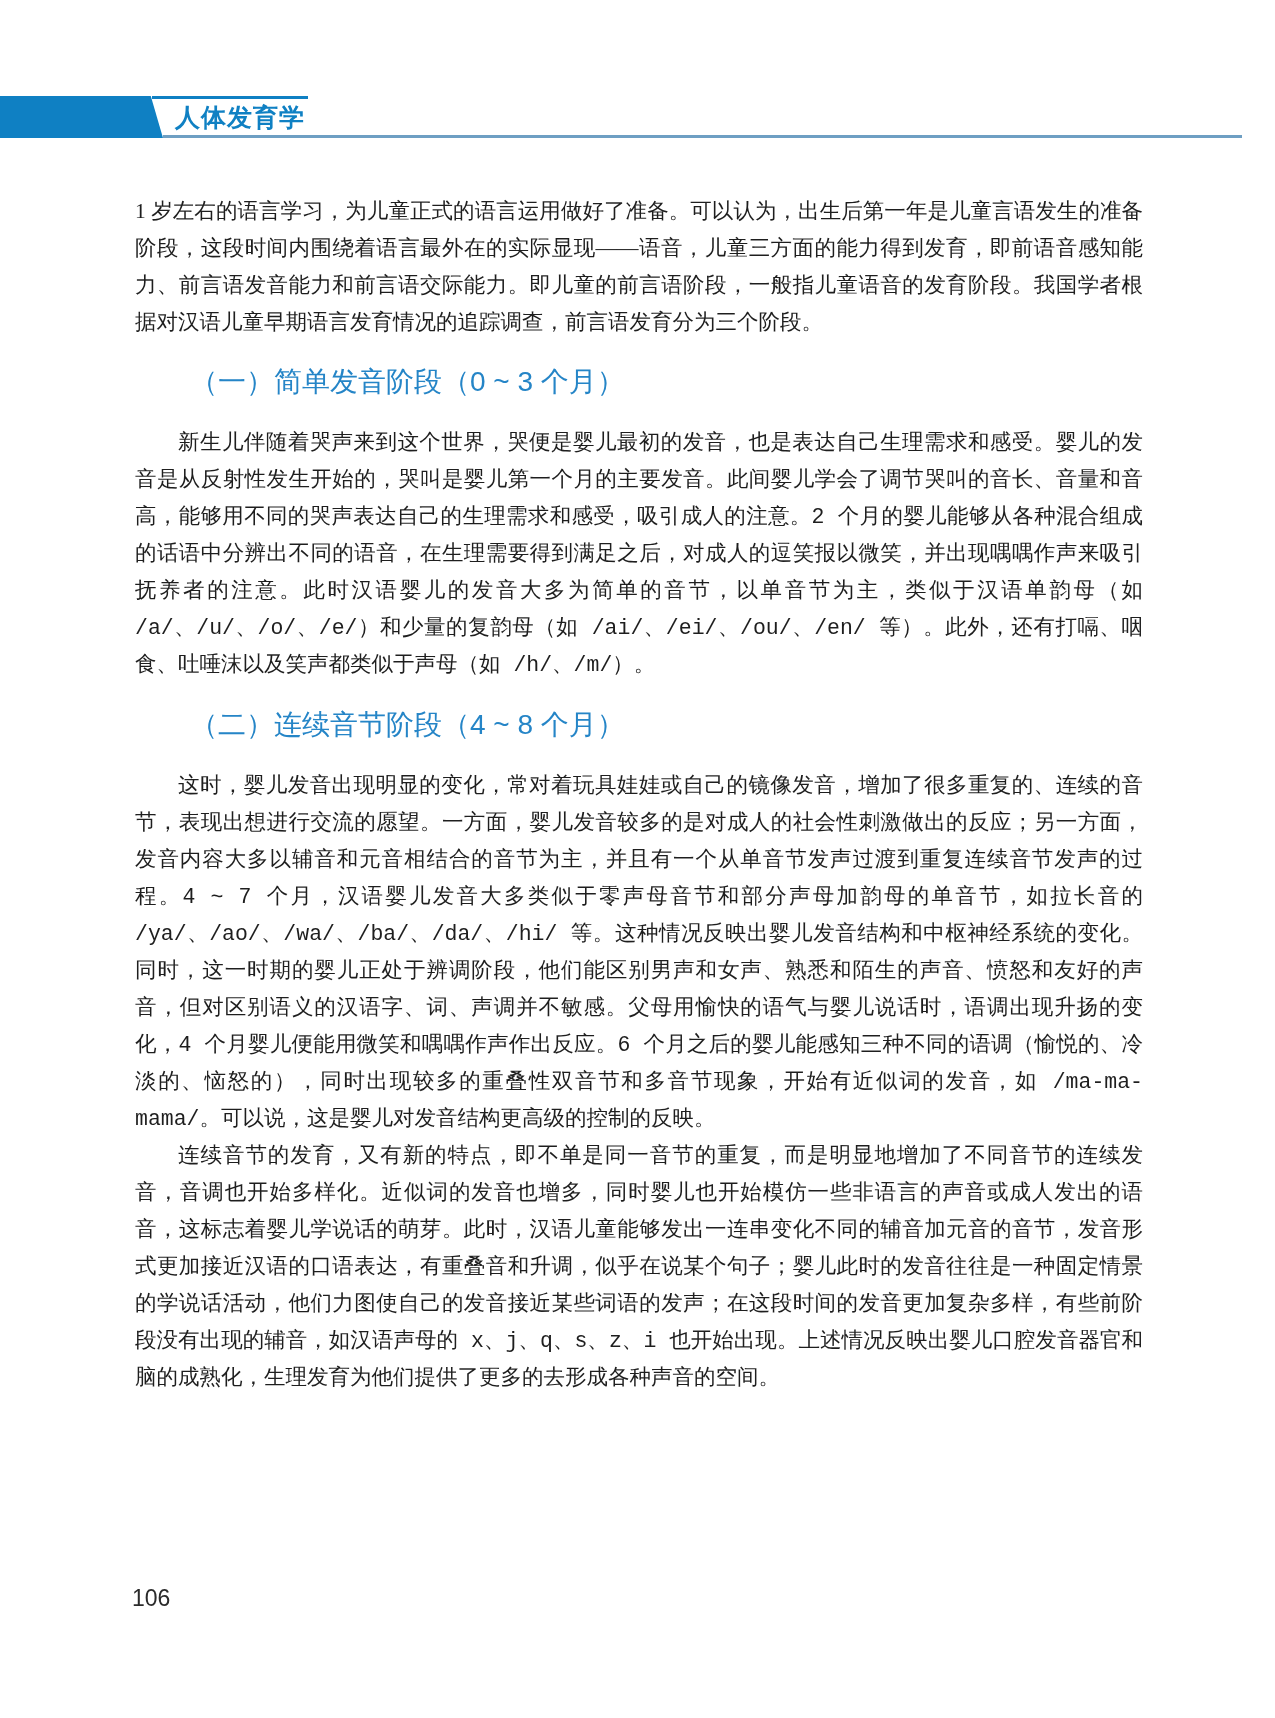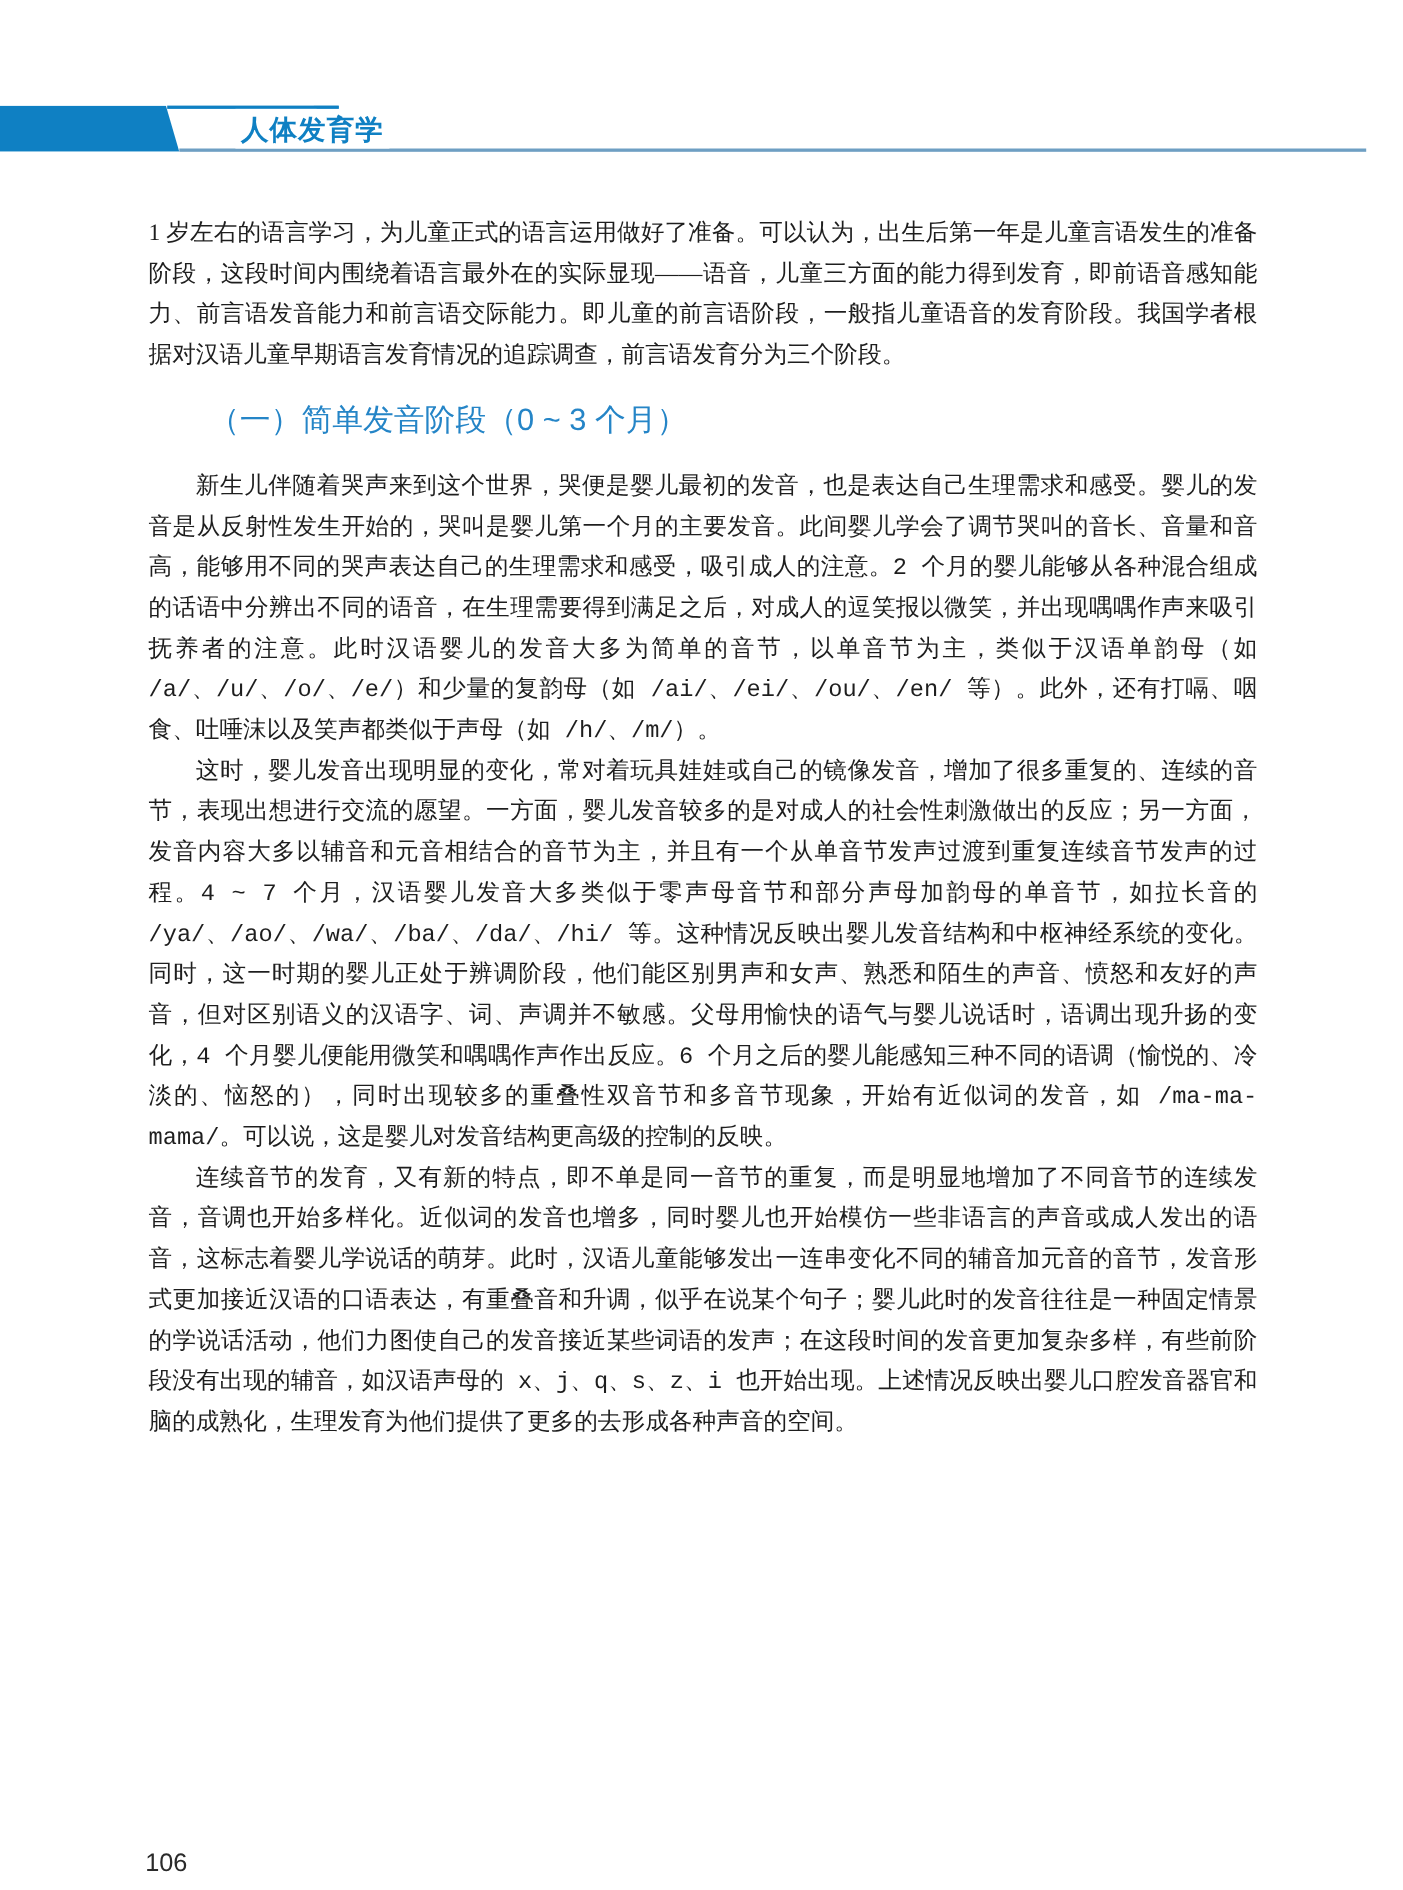--- a/index.html
+++ b/index.html
@@ -32,21 +32,20 @@
     clip-path:polygon(0 0,100% 0,100% 100%);
   }
   .hdr-rule{
     position:absolute;left:163px;top:135px;width:1079px;height:3px;
     background:var(--rule);
   }
   .hdr-tab{
     position:absolute;left:170px;top:99px;width:140px;height:36px;
     display:flex;align-items:center;justify-content:center;
     background:#ffffff;
-    margin-left:44px;
   }
   .hdr-tab span{
     font-family:"Liberation Sans","DejaVu Sans",sans-serif;
     font-weight:bold;font-size:25px;letter-spacing:1px;
     color:var(--accent);white-space:nowrap;
   }
   
   .content{
     position:absolute;left:135px;top:193px;width:1008px;
     font-size:21.5px;line-height:37px;
@@ -57,21 +56,21 @@
   .content p.indent{text-indent:2em;font-family:Liberation Mono, monospace;}
   .section-heading{
     font-family:"Liberation Sans","DejaVu Sans",sans-serif;
     font-weight:normal;font-size:28px;line-height:30px;
     color:var(--heading);
     padding-left:55px;
     margin:26px 0 28px 0;
   }
   
   .page-number{
-    position:absolute;left:132px;top:1680px;
+    position:absolute;left:132px;top:1585px;
     font-family:"Liberation Sans","DejaVu Sans",sans-serif;
     font-size:23px;color:#2b2b2b;
   }
 </style>
 </head>
 <body>
 
 <div class="hdr-bar"></div>
 <div class="hdr-topline"></div>
 <div class="hdr-triangle"></div>
@@ -79,18 +78,19 @@
 <div class="hdr-tab">
   <span>人体发育学</span>
 </div>
 
 <div class="content">
   <p>1 岁左右的语言学习，为儿童正式的语言运用做好了准备。可以认为，出生后第一年是儿童言语发生的准备阶段，这段时间内围绕着语言最外在的实际显现——语音，儿童三方面的能力得到发育，即前语音感知能力、前言语发音能力和前言语交际能力。即儿童的前言语阶段，一般指儿童语音的发育阶段。我国学者根据对汉语儿童早期语言发育情况的追踪调查，前言语发育分为三个阶段。</p>
 
   <h2 class="section-heading">（一）简单发音阶段（0 ~ 3 个月）</h2>
   <p class="indent">新生儿伴随着哭声来到这个世界，哭便是婴儿最初的发音，也是表达自己生理需求和感受。婴儿的发音是从反射性发生开始的，哭叫是婴儿第一个月的主要发音。此间婴儿学会了调节哭叫的音长、音量和音高，能够用不同的哭声表达自己的生理需求和感受，吸引成人的注意。2 个月的婴儿能够从各种混合组成的话语中分辨出不同的语音，在生理需要得到满足之后，对成人的逗笑报以微笑，并出现喁喁作声来吸引抚养者的注意。此时汉语婴儿的发音大多为简单的音节，以单音节为主，类似于汉语单韵母（如 /a/、/u/、/o/、/e/）和少量的复韵母（如 /ai/、/ei/、/ou/、/en/ 等）。此外，还有打嗝、咽食、吐唾沫以及笑声都类似于声母（如 /h/、/m/）。</p>
 
+  <h2 class="section-heading">（二）连续音节阶段（4 ~ 8 个月）</h2>
   <p class="indent">这时，婴儿发音出现明显的变化，常对着玩具娃娃或自己的镜像发音，增加了很多重复的、连续的音节，表现出想进行交流的愿望。一方面，婴儿发音较多的是对成人的社会性刺激做出的反应；另一方面，发音内容大多以辅音和元音相结合的音节为主，并且有一个从单音节发声过渡到重复连续音节发声的过程。4 ~ 7 个月，汉语婴儿发音大多类似于零声母音节和部分声母加韵母的单音节，如拉长音的 /ya/、/ao/、/wa/、/ba/、/da/、/hi/ 等。这种情况反映出婴儿发音结构和中枢神经系统的变化。同时，这一时期的婴儿正处于辨调阶段，他们能区别男声和女声、熟悉和陌生的声音、愤怒和友好的声音，但对区别语义的汉语字、词、声调并不敏感。父母用愉快的语气与婴儿说话时，语调出现升扬的变化，4 个月婴儿便能用微笑和喁喁作声作出反应。6 个月之后的婴儿能感知三种不同的语调（愉悦的、冷淡的、恼怒的），同时出现较多的重叠性双音节和多音节现象，开始有近似词的发音，如 /ma-ma-mama/。可以说，这是婴儿对发音结构更高级的控制的反映。</p>
 
   <p class="indent">连续音节的发育，又有新的特点，即不单是同一音节的重复，而是明显地增加了不同音节的连续发音，音调也开始多样化。近似词的发音也增多，同时婴儿也开始模仿一些非语言的声音或成人发出的语音，这标志着婴儿学说话的萌芽。此时，汉语儿童能够发出一连串变化不同的辅音加元音的音节，发音形式更加接近汉语的口语表达，有重叠音和升调，似乎在说某个句子；婴儿此时的发音往往是一种固定情景的学说话活动，他们力图使自己的发音接近某些词语的发声；在这段时间的发音更加复杂多样，有些前阶段没有出现的辅音，如汉语声母的 x、j、q、s、z、i 也开始出现。上述情况反映出婴儿口腔发音器官和脑的成熟化，生理发育为他们提供了更多的去形成各种声音的空间。</p>
 </div>
 
 <div class="page-number">106</div>
 
 </body></html>

